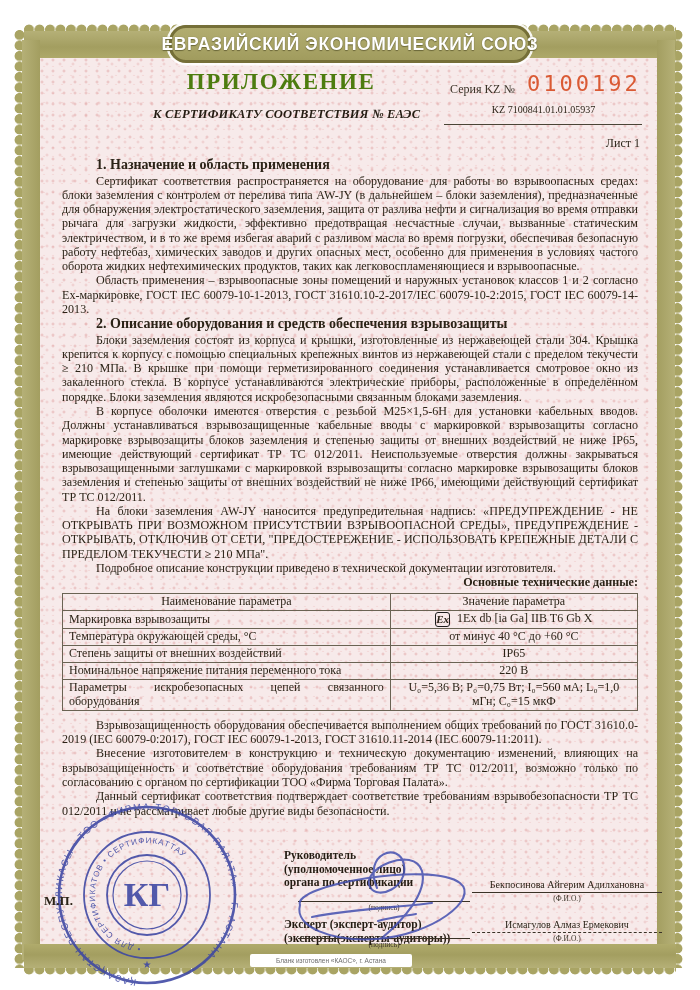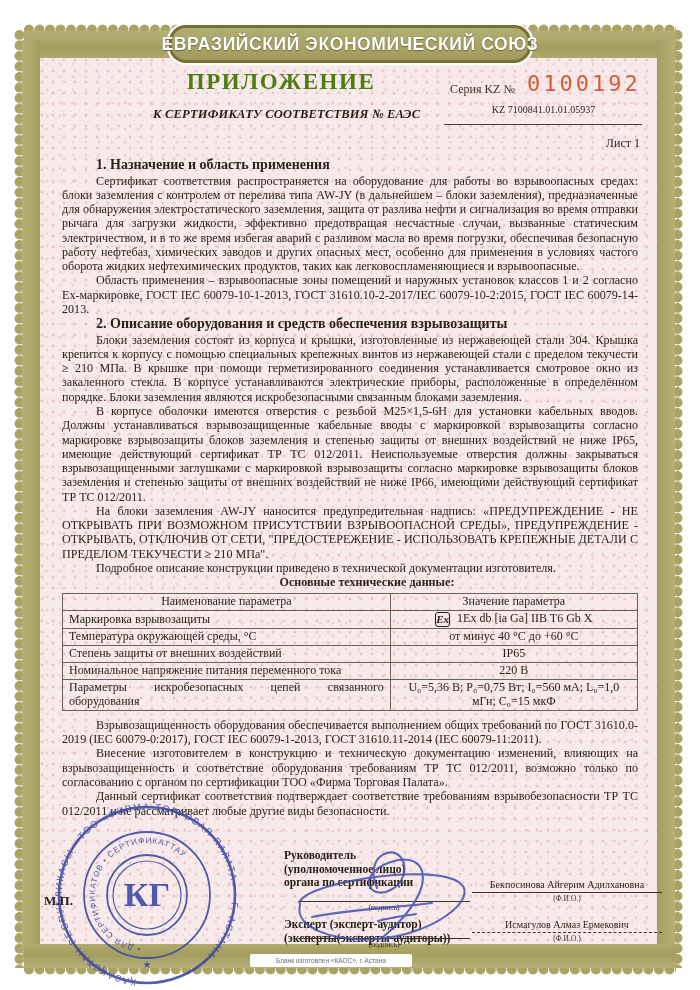--- a/index.html
+++ b/index.html
@@ -59,21 +59,21 @@
   .cert-number{top:104px;left:447px;width:193px;text-align:center;font-size:10px;color:#2b2317;}
   .cert-underline{top:124px;left:444px;width:198px;border-top:1.3px solid #4a4436;height:0;}
   .sheet{top:136px;left:540px;width:100px;text-align:right;font-size:12px;color:#2b2317;}
 
   
   .content{position:absolute;left:62px;width:576px;top:157px;
     font-size:12.1px;line-height:1.18;text-align:justify;}
   .content p{margin:0;text-indent:34px;}
   .sec-heading{font-weight:bold;font-size:14px;margin:0 0 5px 0;text-indent:0;}
   .sec2-heading{margin-top:11px;}
-  .sub-heading{font-weight:bold;margin:8px 0 7px 0;text-indent:34px;text-align:center;}
+  .sub-heading{font-weight:bold;margin:8px 0 7px 0;text-indent:34px;text-align:right;}
 
   
   table.params{width:100%;border-collapse:collapse;margin:4px 0 7px 0;font-size:12px;line-height:1.16;}
   table.params th, table.params td{border:1px solid #6a6353;padding:1px 6px;}
   table.params th{font-weight:normal;text-align:center;}
   td.val{text-align:center;}
   .col-name{width:57%;}
   .ex-box{display:inline-block;border:1.6px solid #1d1d1d;border-radius:3px;
     padding:0 0;margin-right:7px;font-weight:bold;font-style:italic;
     font-size:11px;line-height:13px;vertical-align:middle;}

